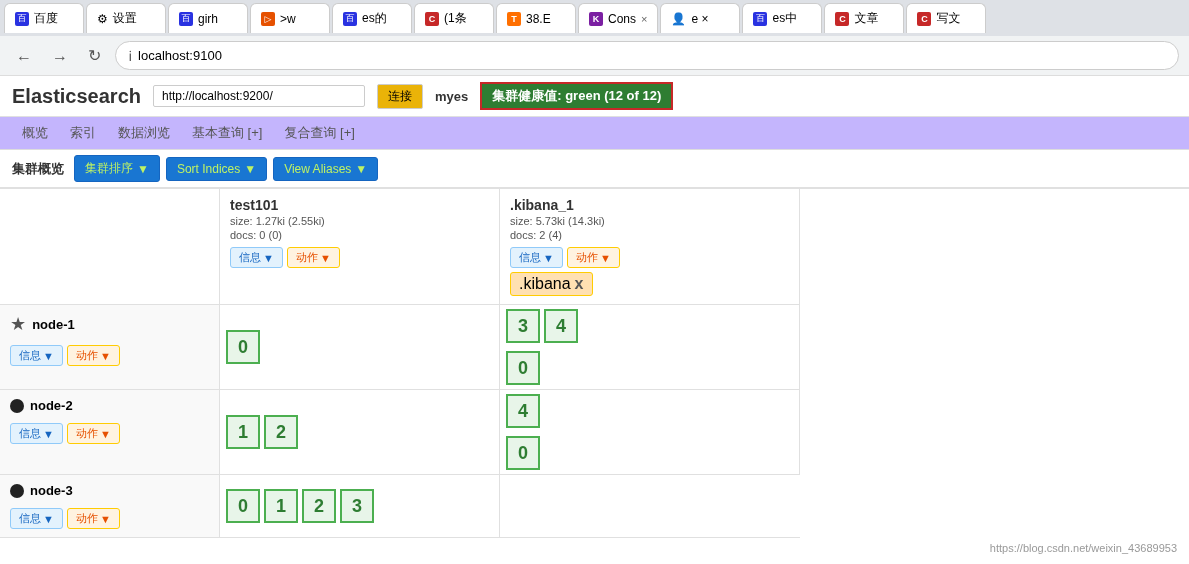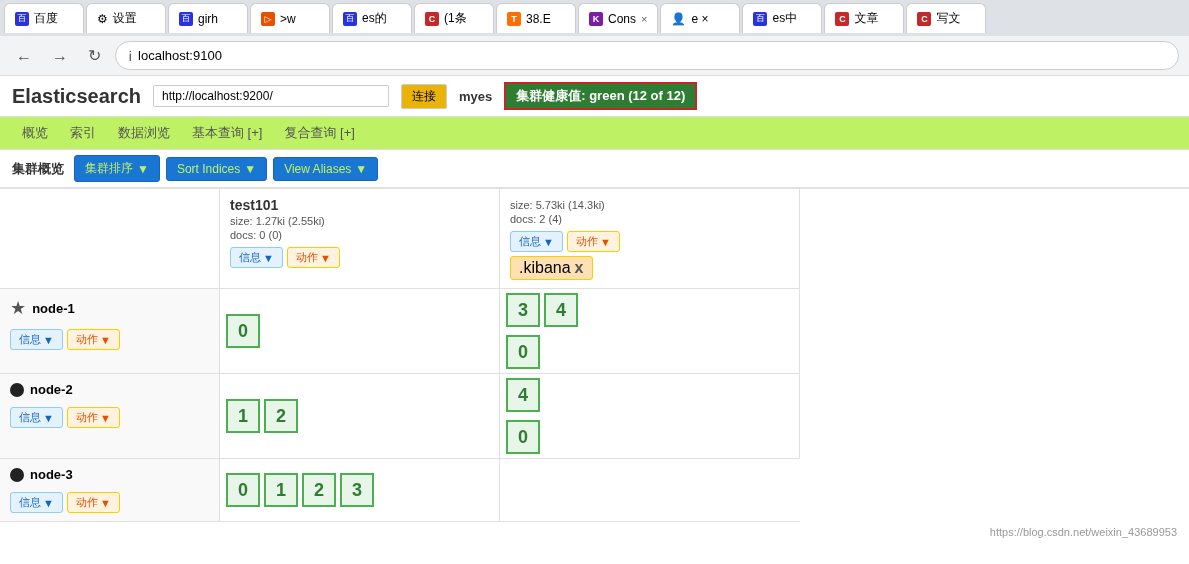--- a/index.html
+++ b/index.html
@@ -79,21 +79,21 @@
     }
     .app-title {
       font-size: 20px;
       font-weight: bold;
       color: #333;
     }
     .url-input {
       border: 1px solid #ccc;
       padding: 3px 8px;
       font-size: 12px;
-      width: 236px;
+      width: 212px;
       border-radius: 2px;
     }
     .connect-btn {
       background: #eab308;
       border: 1px solid #ccc;
       padding: 3px 10px;
       font-size: 12px;
       cursor: pointer;
       border-radius: 2px;
     }
@@ -110,21 +110,21 @@
       font-weight: bold;
       border: 2px solid #c62828;
     }
 
     
     .nav-tabs {
       display: flex;
       align-items: center;
       gap: 2px;
       padding: 4px 12px;
-      background: #bef264;
+      background: #c4b5fd;
       border-bottom: 1px solid #ddd;
     }
     .nav-tab {
       padding: 3px 10px;
       font-size: 13px;
       cursor: pointer;
       color: #555;
       border-radius: 2px;
     }
 
@@ -405,20 +405,21 @@
           <span>▼</span>
         </button>
         <button class="action-btn btn-action">
           <span>动作</span>
           <span>▼</span>
         </button>
       </div>
     </div>
 
     <div class="grid-header-cell">
+      <div class="index-name">.kibana_1</div>
       <div class="index-meta">size: 5.73ki (14.3ki)</div>
       <div class="index-meta">docs: 2 (4)</div>
       <div class="action-btns">
         <button class="action-btn btn-info">
           <span>信息</span>
           <span>▼</span>
         </button>
         <button class="action-btn btn-action">
           <span>动作</span>
           <span>▼</span>

